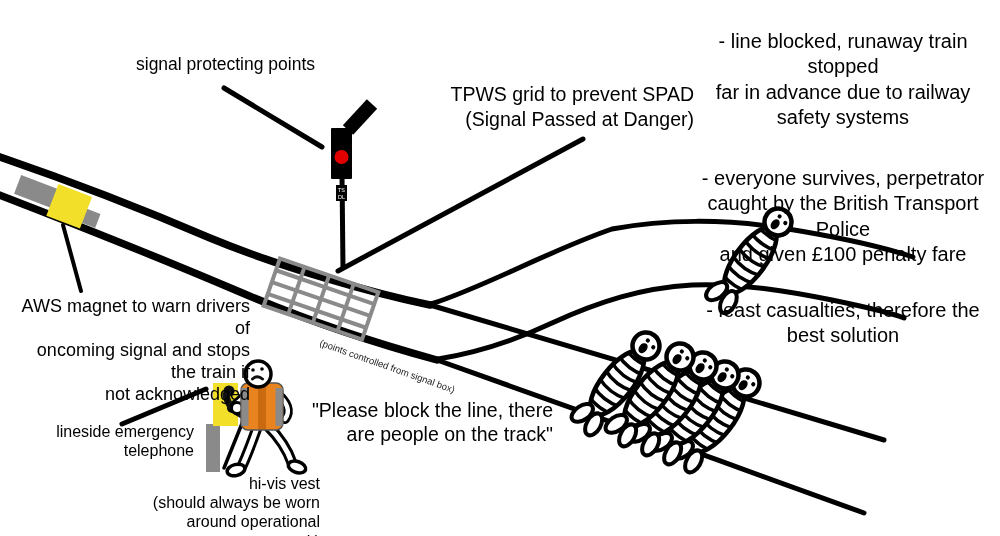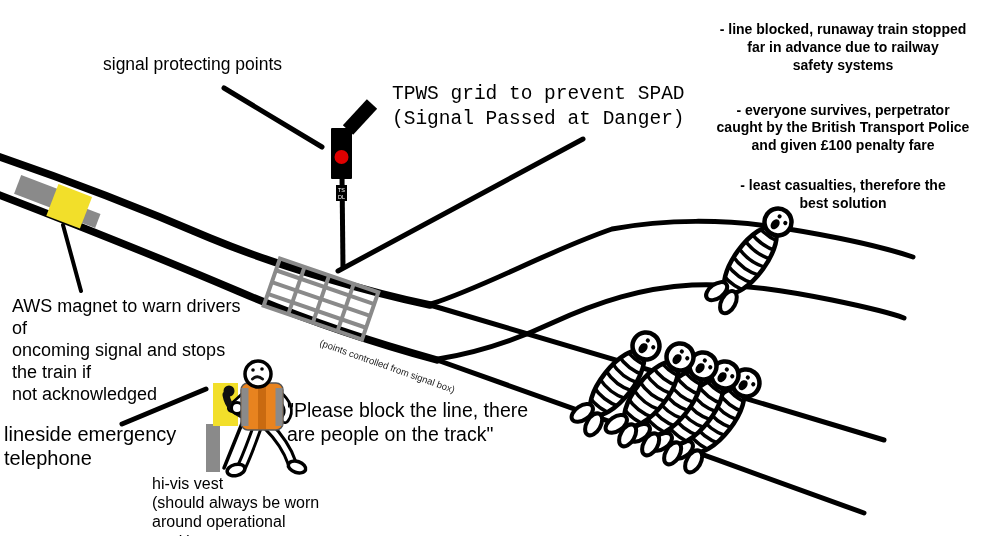--- a/index.html
+++ b/index.html
@@ -2,30 +2,30 @@
 <html><head>
 <meta charset="utf-8">
 <style>
   html,body{margin:0;padding:0;background:#fff;}
   #stage{
     position:relative;width:1000px;height:536px;overflow:hidden;background:#fff;
     font-family:"Liberation Sans",sans-serif;color:#000;
   }
   #scene-svg{position:absolute;left:0;top:0;}
   .lbl{
-    position:absolute;white-space:pre-line;text-align:left;
+    position:absolute;white-space:pre-line;text-align:right;
     line-height:1.22;color:#000;
   }
   #label-signal-points{left:103px;top:54px;width:212px;font-size:17.5px;}
-  #label-tpws{left:392px;top:82px;width:302px;font-size:19.5px;line-height:1.3;font-family:Liberation Mono, monospace;}
-  #outcome-list{left:688px;top:3px;width:310px;font-size:14px;line-height:1.28;position:absolute;text-align:center;white-space:pre-line;font-weight:bold;}
+  #label-tpws{left:392px;top:82px;width:302px;font-size:19.5px;line-height:1.3;}
+  #outcome-list{left:688px;top:3px;width:310px;font-size:20px;line-height:1.28;position:absolute;text-align:center;white-space:pre-line;}
   #outcome-list p{margin:0 0 9px 0;}
   #outcome-list p:nth-child(2){margin-bottom:4px;}
   #label-aws{left:12px;top:296px;width:238px;font-size:18px;}
-  #label-phone{left:4px;top:423px;width:176px;font-size:20px;line-height:1.18;}
+  #label-phone{left:18px;top:423px;width:176px;font-size:16px;line-height:1.18;}
   #speech-quote{left:287px;top:399px;width:266px;font-size:19.5px;}
   #label-hivis{left:152px;top:474px;width:168px;font-size:16px;line-height:1.2;}
   #points-note{
     left:322px;top:337px;font-size:9.5px;color:#222;white-space:nowrap;
     transform:rotate(19.5deg);transform-origin:0 0;text-align:left;
   }
 </style>
 </head>
 <body>
 

